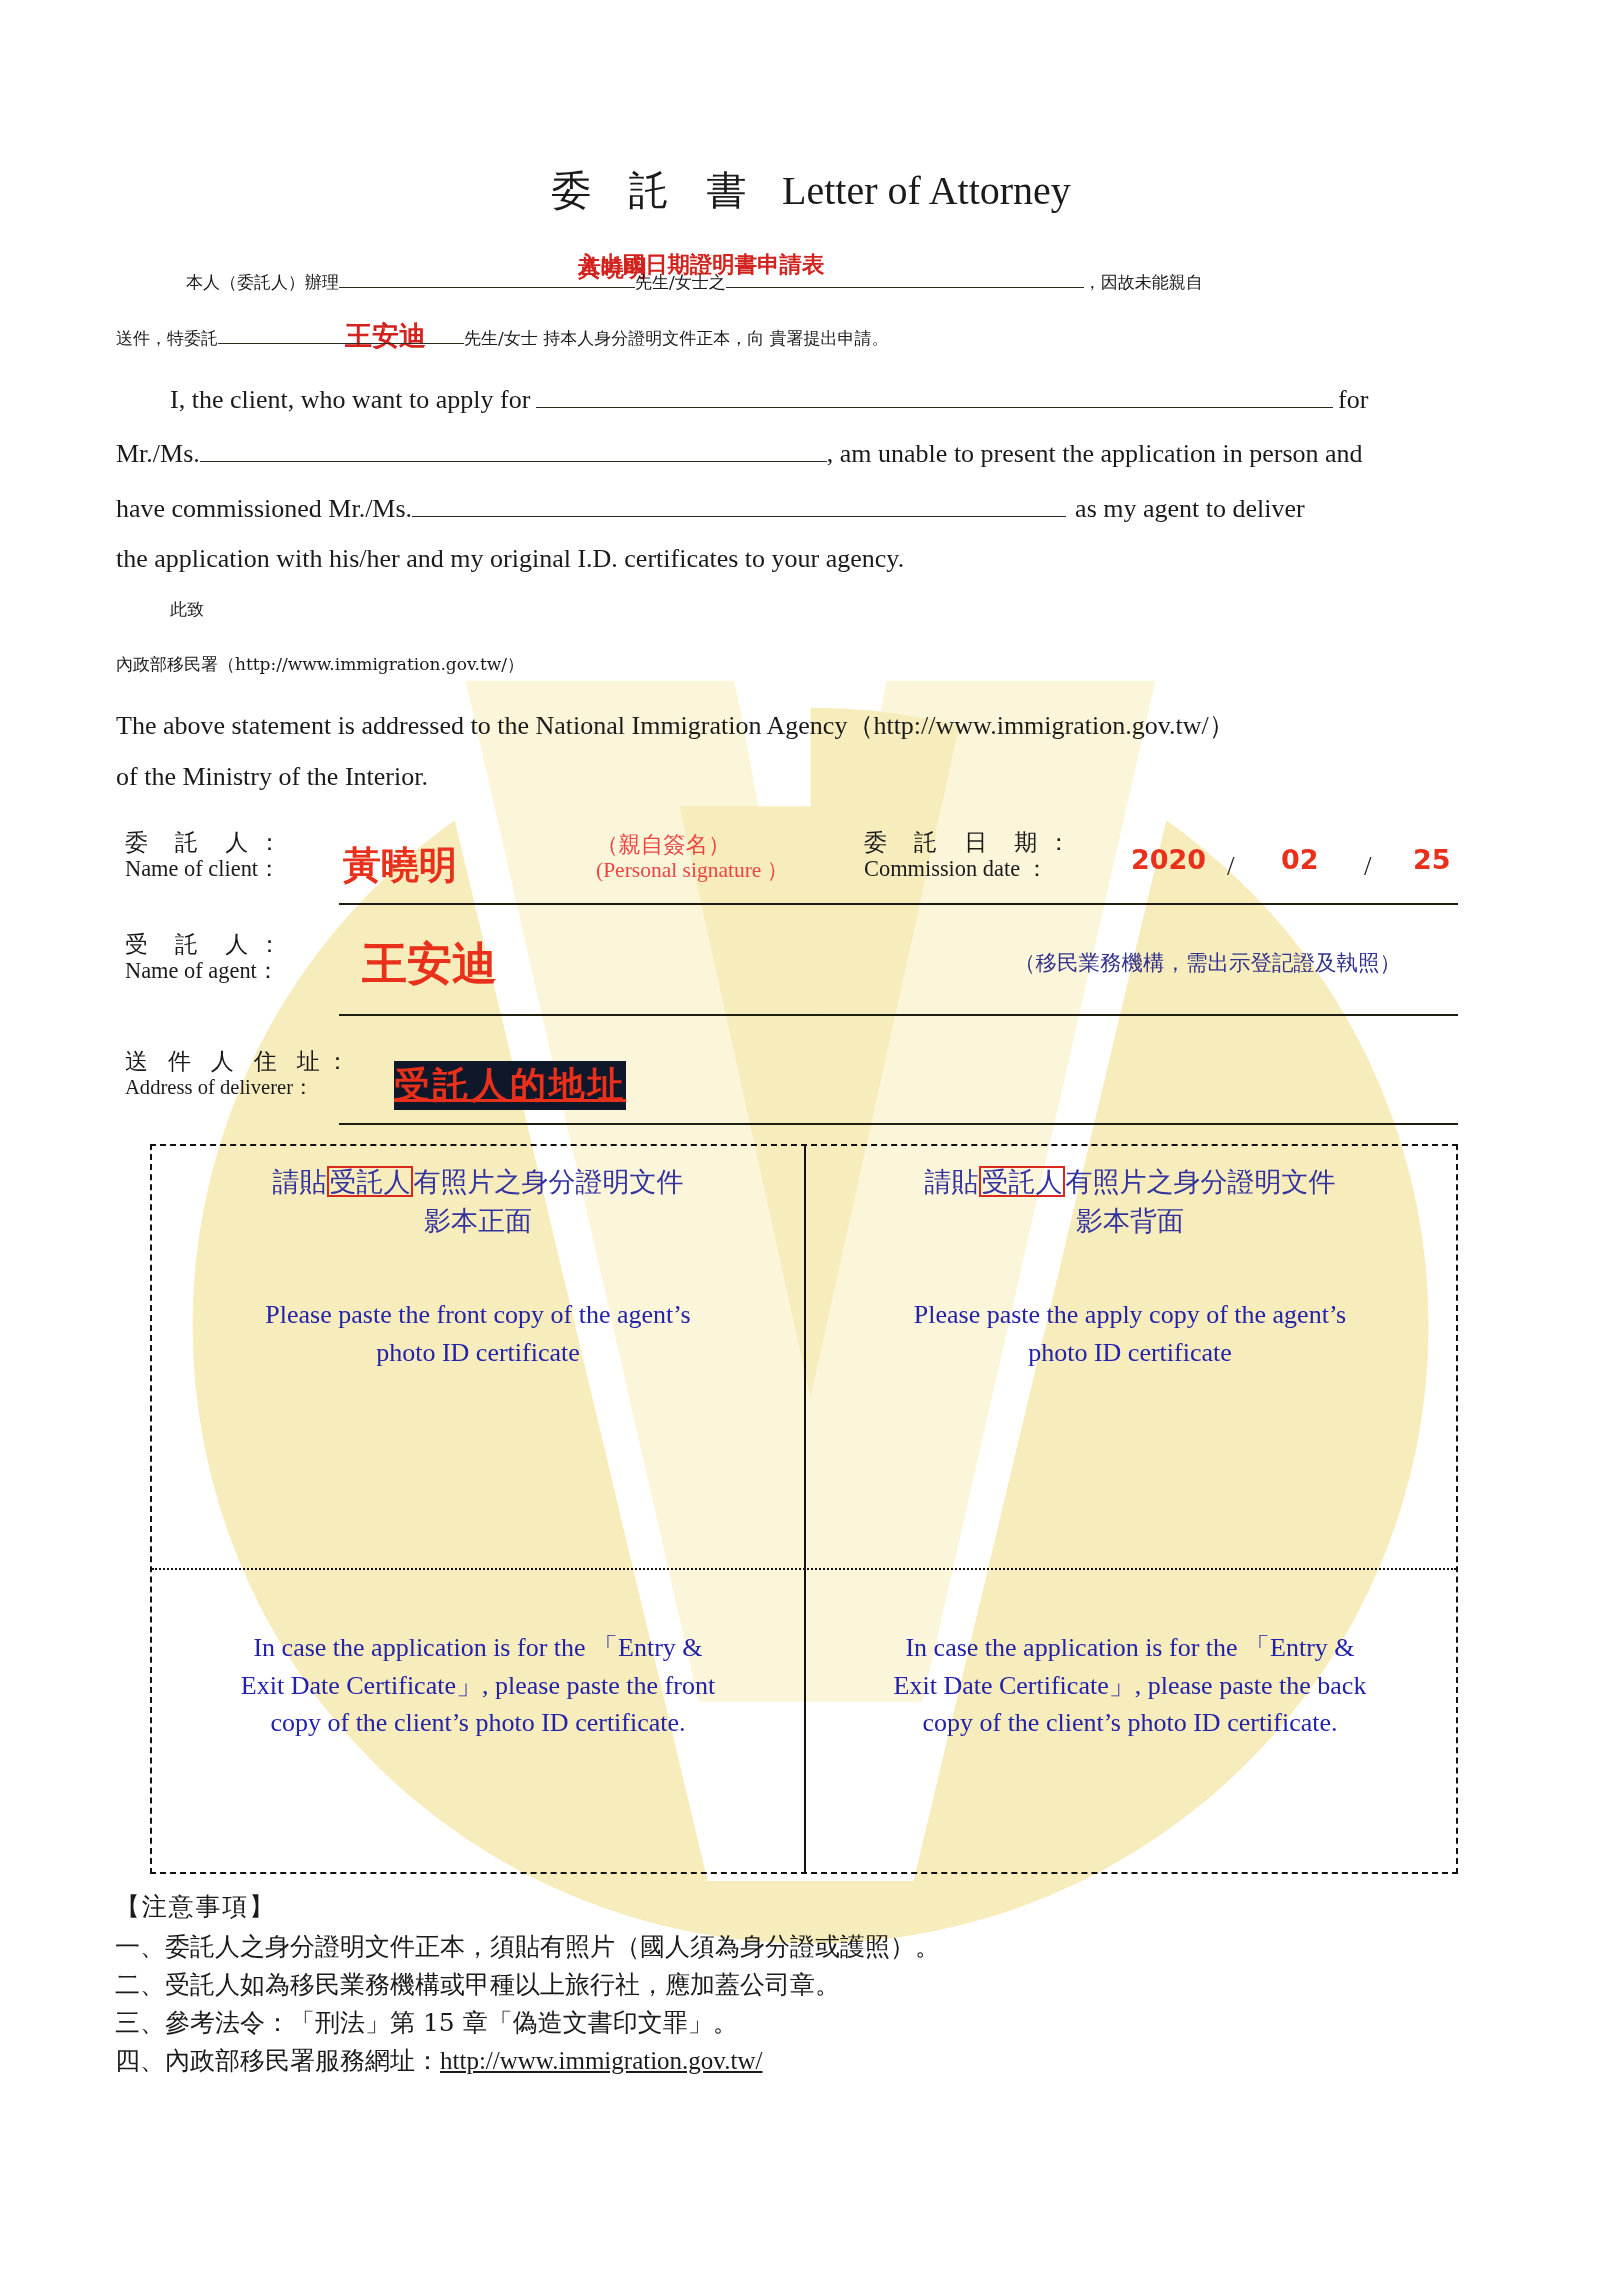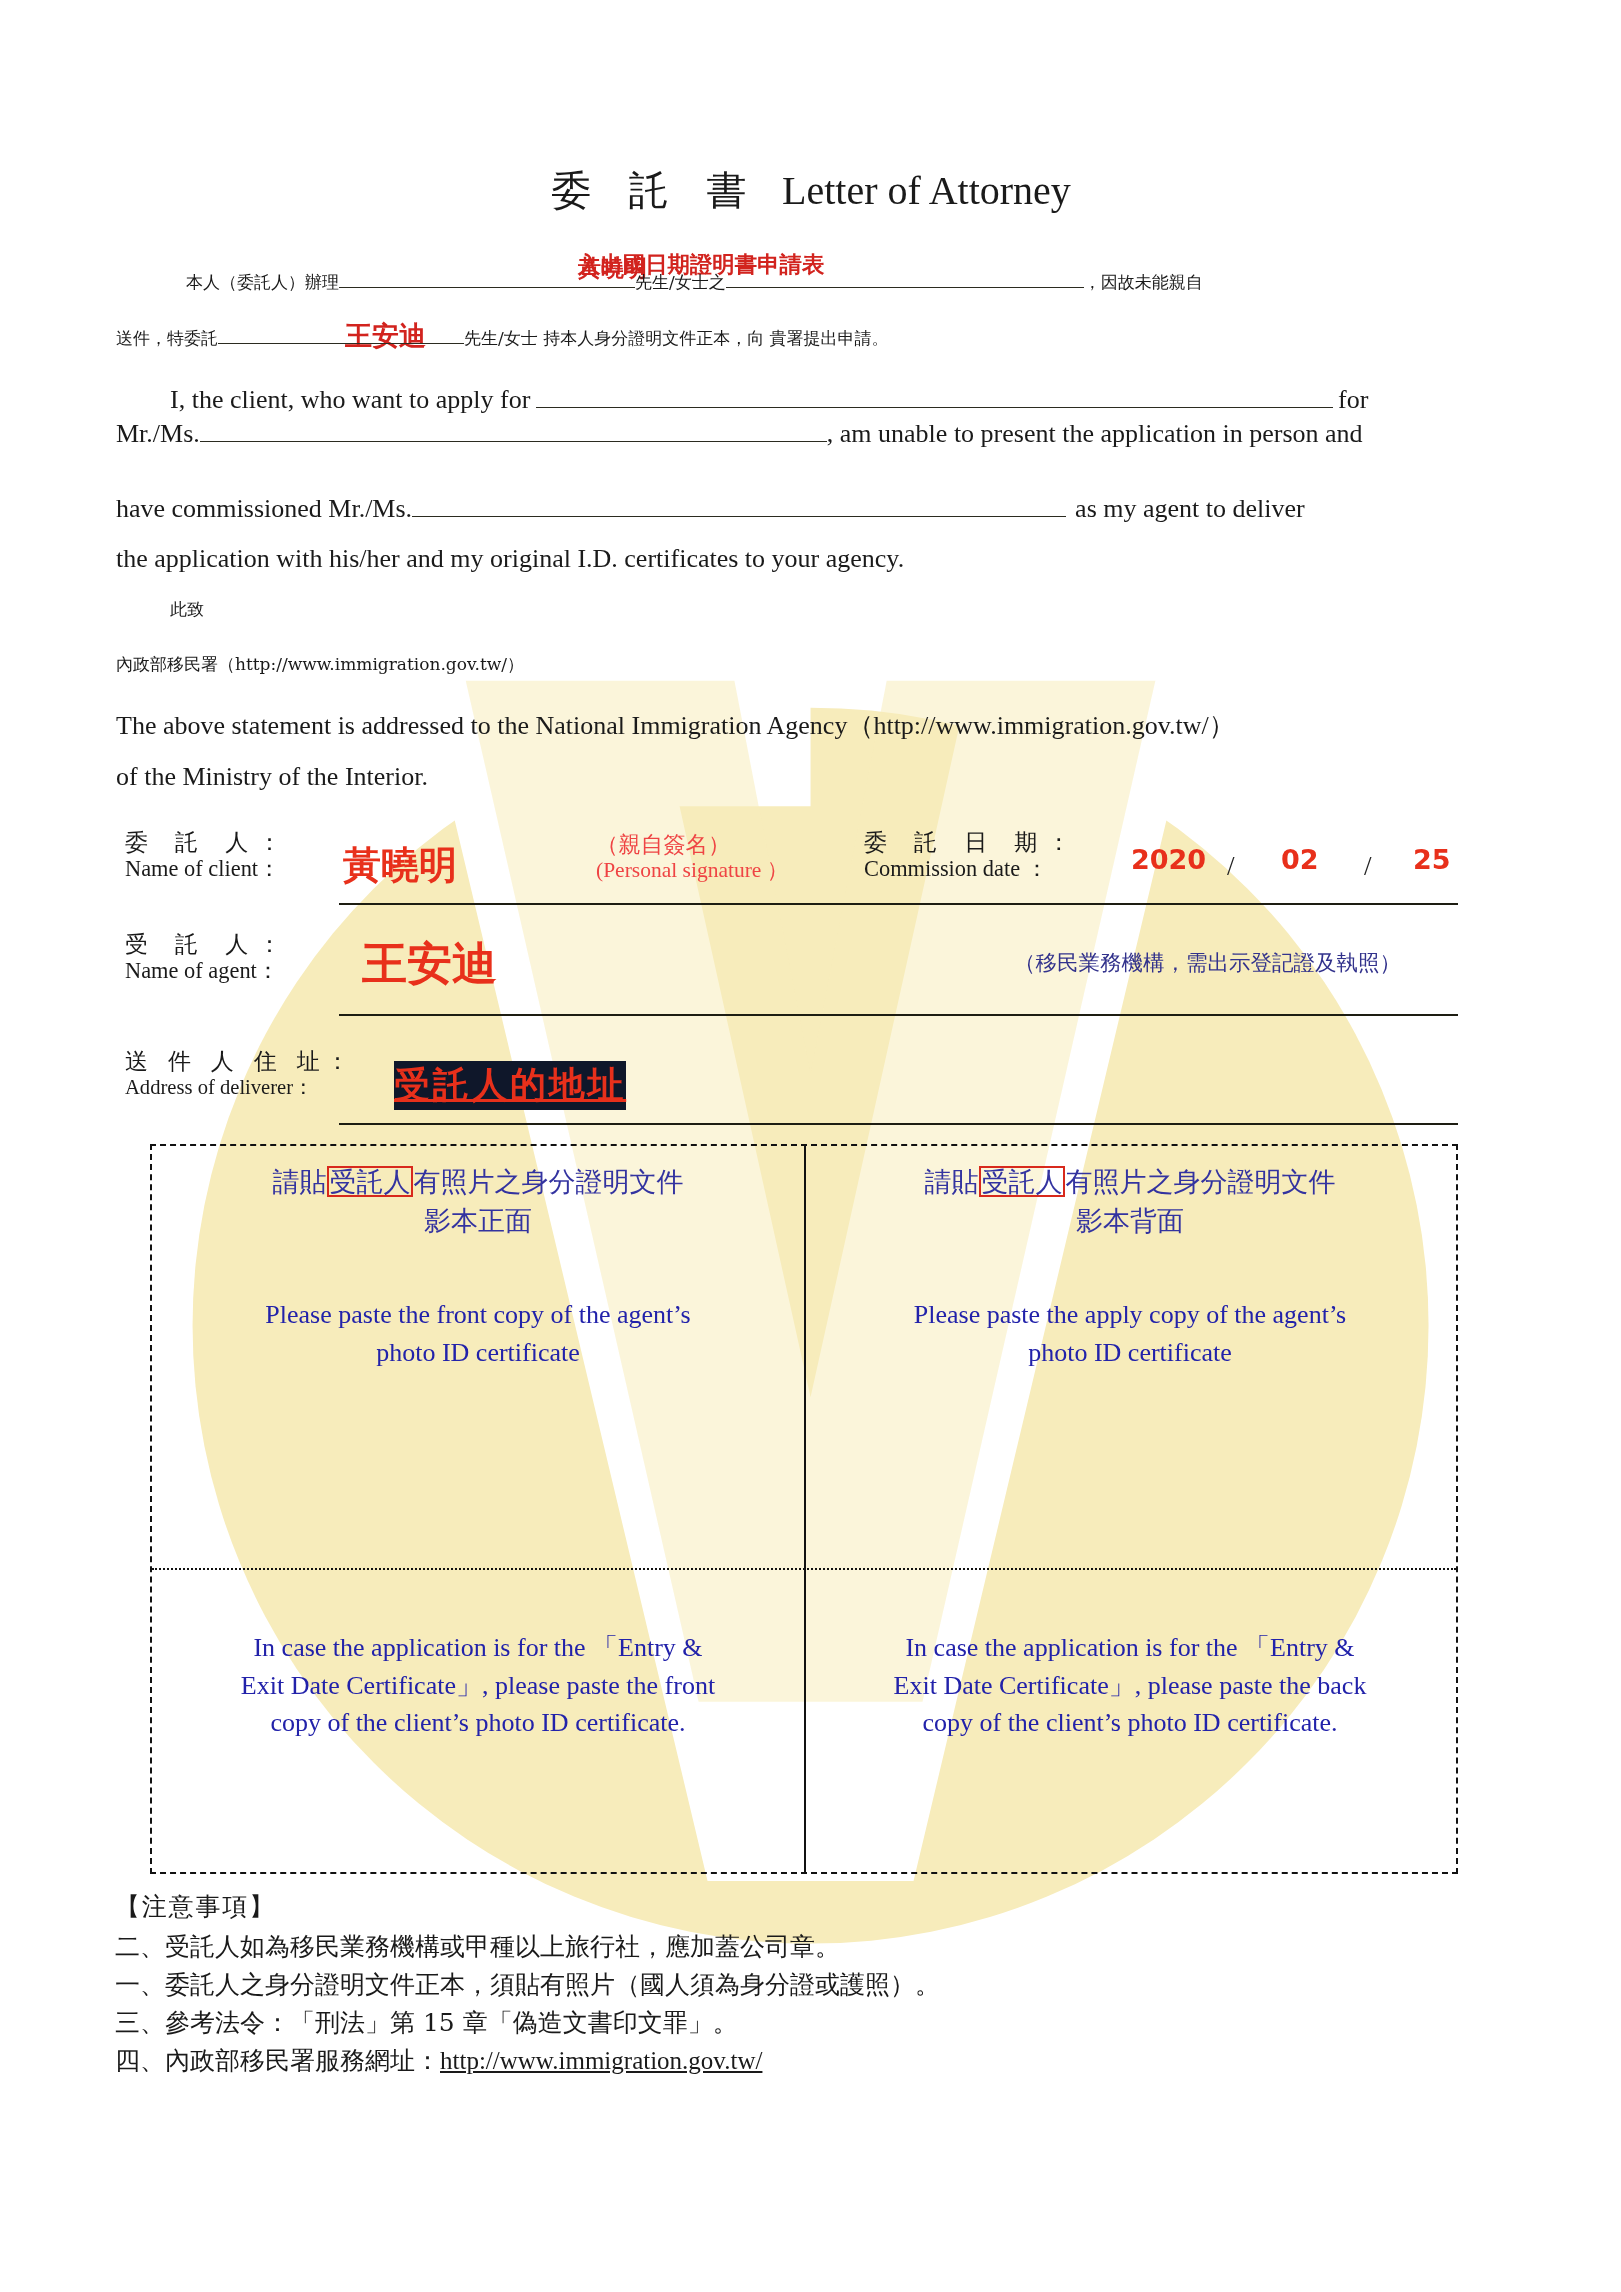--- a/index.html
+++ b/index.html
@@ -265,21 +265,21 @@
     <div class="red-hand" style="position:absolute; left:345px; top:318px; font-size:27px;">王安迪</div>
 
     <div class="line cjk" style="left:116px; top:325px;">
       <span>送件，特委託</span><span class="blank" style="width:246px;"></span><span>先生/女士  持本人身分證明文件正本，向  貴署提出申請。</span>
     </div>
 
     <div class="line en" style="left:170px; top:380px;">
       <span>I, the client, who want to apply for</span><span class="blank" style="width:797px; margin:0 5.4px;"></span><span>for</span>
     </div>
 
-    <div class="line en" style="left:116px; top:414px;text-align:right;">
+    <div class="line en" style="left:116px; top:434px;text-align:right;">
       <span>Mr./Ms.</span><span class="blank" style="width:627px;"></span><span>, am unable to present the application in person and</span>
     </div>
 
     <div class="line en" style="left:116px; top:489px;">
       <span>have commissioned Mr./Ms.</span><span class="blank" style="width:654px; margin-right:9px;"></span><span>as my agent to deliver</span>
     </div>
 
     <div class="line en" style="left:116px; top:544px;">the application with his/her and my original I.D. certificates to your agency.</div>
 
     <div class="line cjk" style="left:170px; top:598px;">此致</div>
@@ -373,22 +373,22 @@
         <div class="pb-en" style="margin-top:47px;">
           <div>In case the application is for the 「Entry &amp;</div>
           <div>Exit Date Certificate」, please paste the back</div>
           <div>copy of the client’s photo ID certificate.</div>
         </div>
       </div>
     </div>
 
     <div class="notes">
       <div class="notes-title">【注意事項】</div>
+      <div class="note-item">一、委託人之身分證明文件正本，須貼有照片（國人須為身分證或護照）。</div>
       <div class="note-item">二、受託人如為移民業務機構或甲種以上旅行社，應加蓋公司章。</div>
-      <div class="note-item">一、委託人之身分證明文件正本，須貼有照片（國人須為身分證或護照）。</div>
       <div class="note-item">三、參考法令：「刑法」第 15 章「偽造文書印文罪」。</div>
       <div class="note-item">
         <span>四、內政部移民署服務網址：</span><span class="note-link">http://www.immigration.gov.tw/</span>
       </div>
     </div>
 
   </div>
 </div>
 
 

